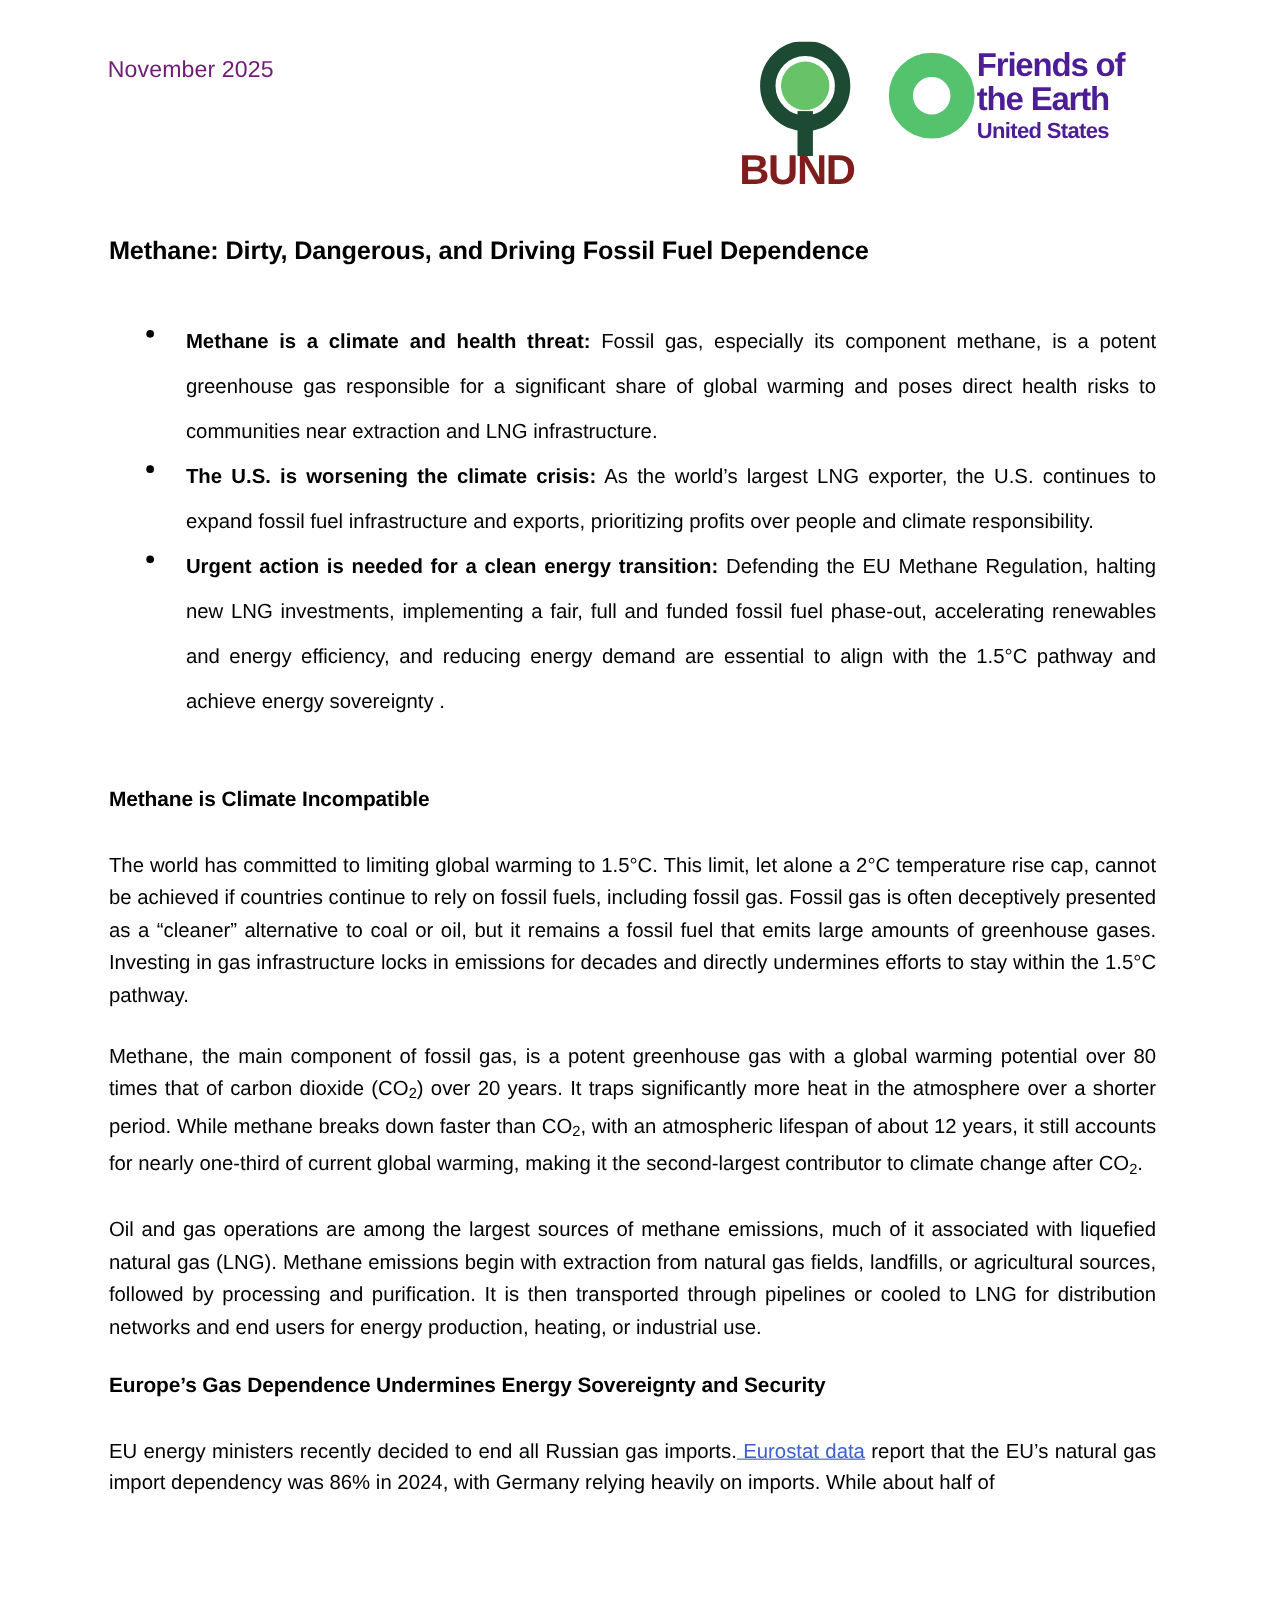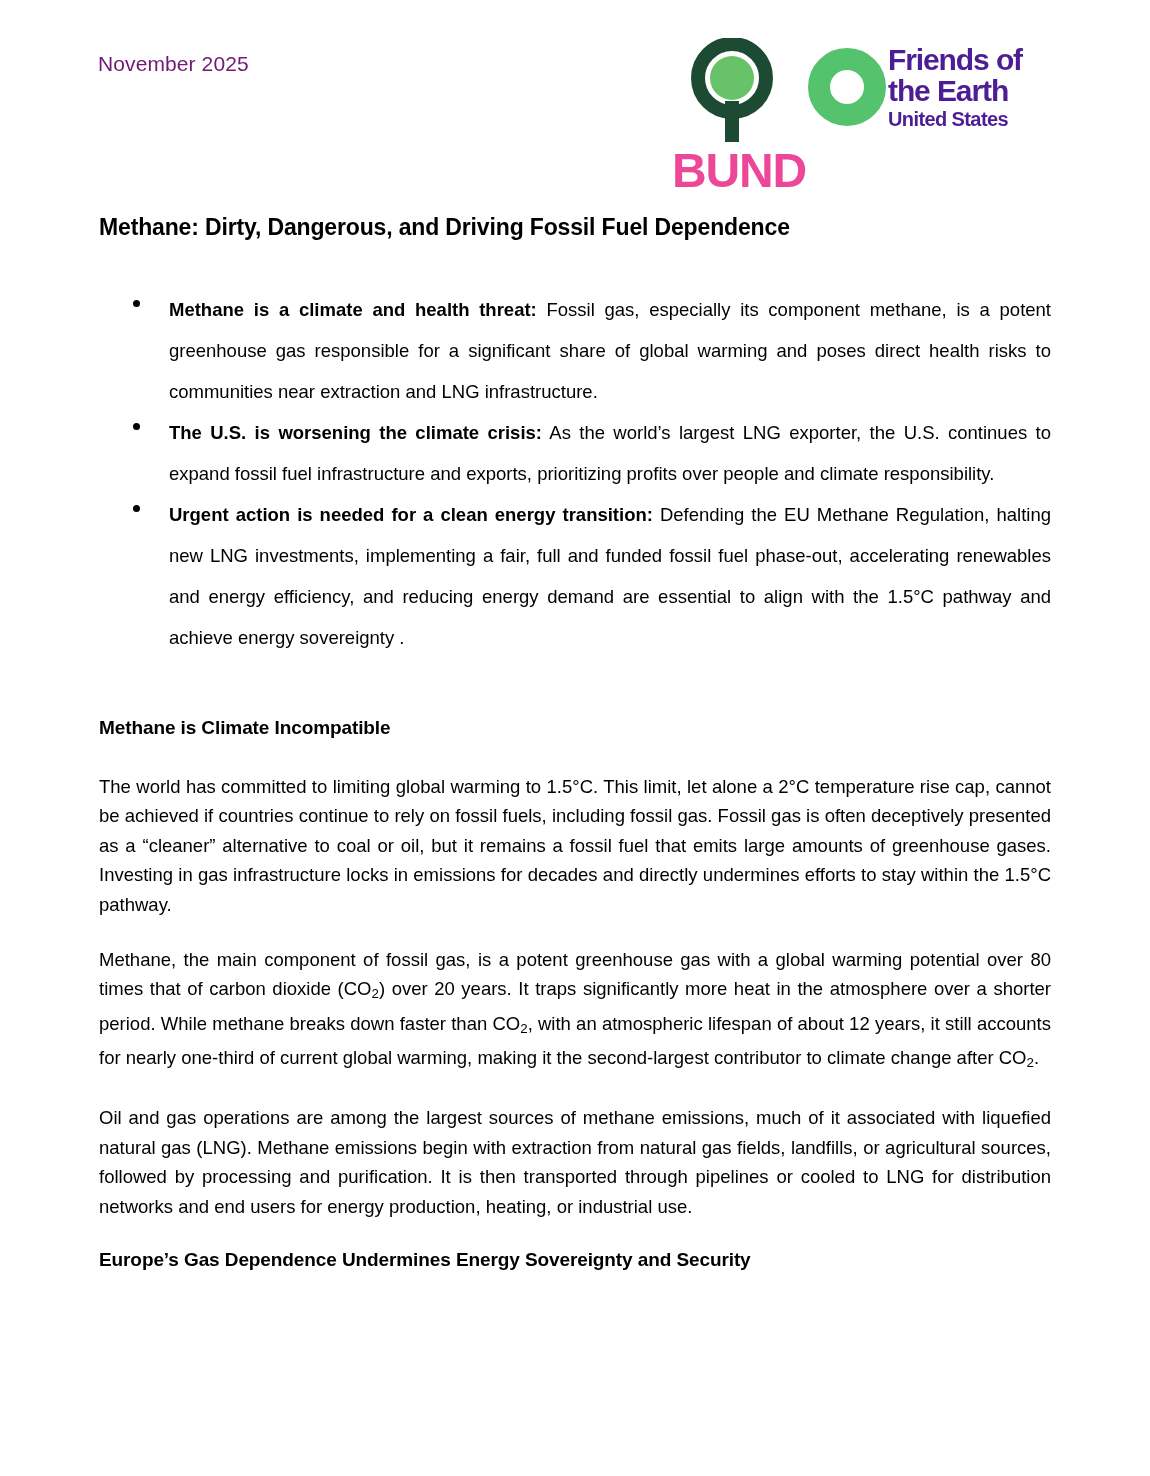--- a/index.html
+++ b/index.html
@@ -55,25 +55,24 @@
     position: absolute;
     left: 18px;
     top: 0px;
   }
   .bund-word {
     position: absolute;
     left: 0px;
     top: 98px;
     font-family: "Liberation Sans", sans-serif;
     font-weight: bold;
-    font-size: 48px;
+    font-size: 38px;
     letter-spacing: -1.2px;
-    color: #ec4899;
+    color: #7f1d1d;
     line-height: 1;
-    margin-top: 11px;
   }
 
   
   .foe-logo {
     position: relative;
     width: 230px;
     height: 96px;
     margin-left: 18px;
     margin-top: 6px;
     display: flex;
@@ -247,15 +246,16 @@
     <div class="gap-sm"></div>
 
     <p class="body-par">Oil and gas operations are among the largest sources of methane emissions, much of it associated with liquefied natural gas (LNG). Methane emissions begin with extraction from natural gas fields, landfills, or agricultural sources, followed by processing and purification. It is then transported through pipelines or cooled to LNG for distribution networks and end users for energy production, heating, or industrial use.</p>
 
     <div class="gap-sm"></div>
 
     <h2 class="section-head">Europe’s Gas Dependence Undermines Energy Sovereignty and Security</h2>
 
     <div class="gap-md"></div>
 
+    <p class="body-par"><span>EU energy ministers recently decided to end all Russian gas imports.</span><a class="inline-link" href="#"> Eurostat data</a><span> report that the EU’s natural gas import dependency was 86% in 2024, with Germany relying heavily on imports. While about half of</span></p>
 
   </div>
 </div>
 
 </body></html>

